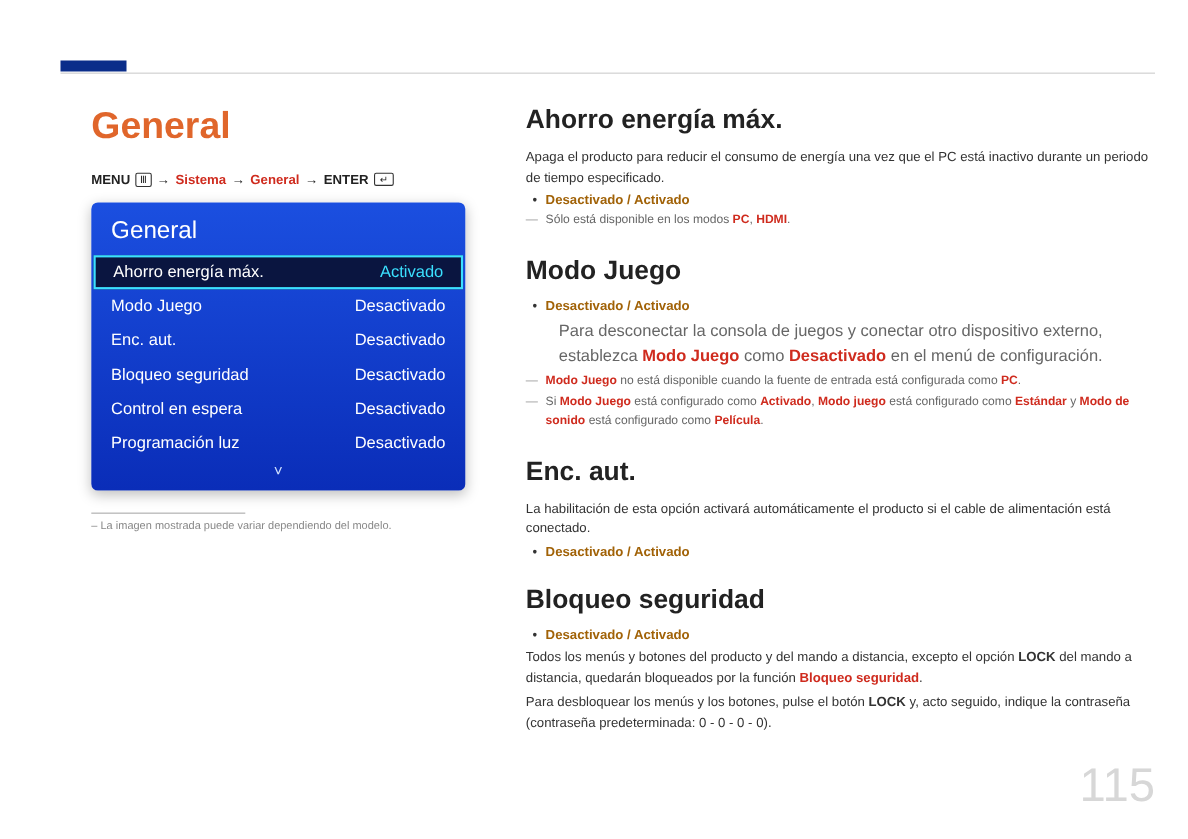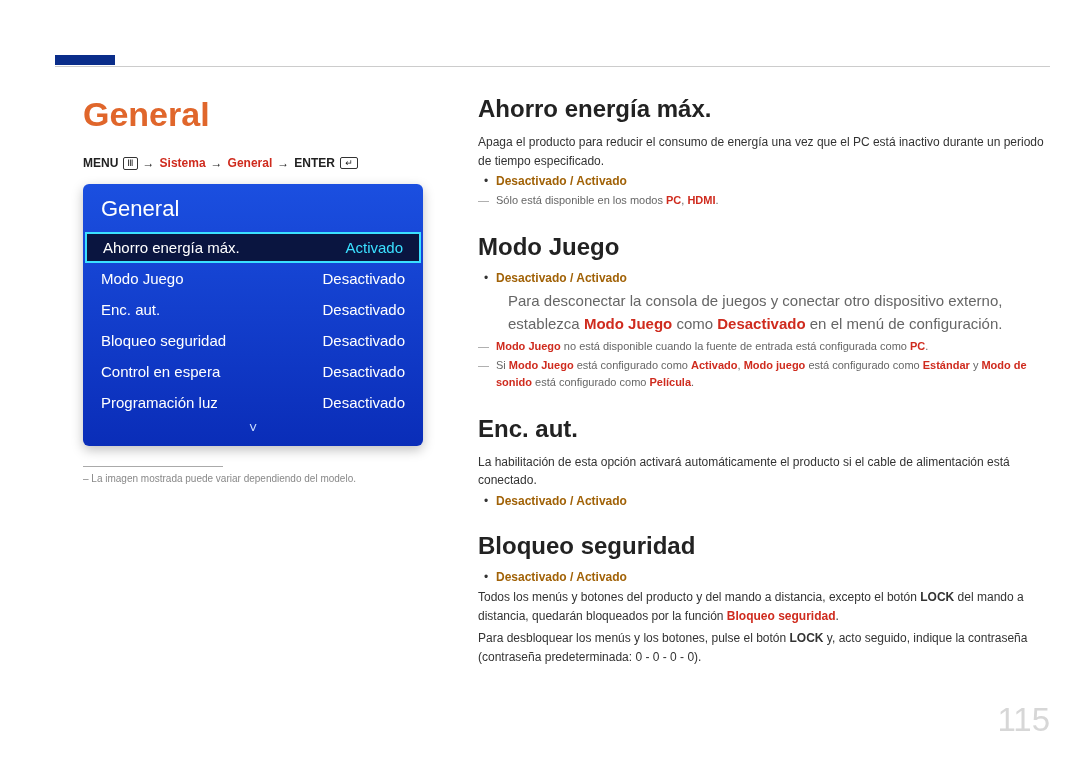--- a/index.html
+++ b/index.html
@@ -160,21 +160,21 @@
     line-height: 1.55;
     margin: 2px 0 2px 30px;
   }
   .red-b { color: #cf2b1e; font-weight: bold; }
   .b { font-weight: bold; color: #333; }
 
   .pagenum {
     position: absolute;
     right: 30px;
     bottom: 24px;
-    font-size: 33px;
+    font-size: 43px;
     color: #d7d7d7;
     font-weight: 400;
   }
 </style>
 </head>
 <body>
 
 <div class="page-top-accent"></div>
 <div class="page-top-rule"></div>
 
@@ -257,21 +257,21 @@
     <div class="block">
       <h2>Enc. aut.</h2>
       <p class="desc">La habilitación de esta opción activará automáticamente el producto si el cable de alimentación está conectado.</p>
       <p class="bullet-opt">Desactivado / Activado</p>
     </div>
 
     <div class="block">
       <h2>Bloqueo seguridad</h2>
       <p class="bullet-opt">Desactivado / Activado</p>
       <p class="desc">
-        <span>Todos los menús y botones del producto y del mando a distancia, excepto el botón </span><span class="b">LOCK</span><span> del mando a distancia, quedarán bloqueados por la función </span><span class="red-b">Bloqueo seguridad</span><span>.</span>
+        <span>Todos los menús y botones del producto y del mando a distancia, excepto el opción </span><span class="b">LOCK</span><span> del mando a distancia, quedarán bloqueados por la función </span><span class="red-b">Bloqueo seguridad</span><span>.</span>
       </p>
       <p class="desc">
         <span>Para desbloquear los menús y los botones, pulse el botón </span><span class="b">LOCK</span><span> y, acto seguido, indique la contraseña (contraseña predeterminada: 0 - 0 - 0 - 0).</span>
       </p>
     </div>
 
   </div>
 </div>
 
 <div class="pagenum">115</div>

